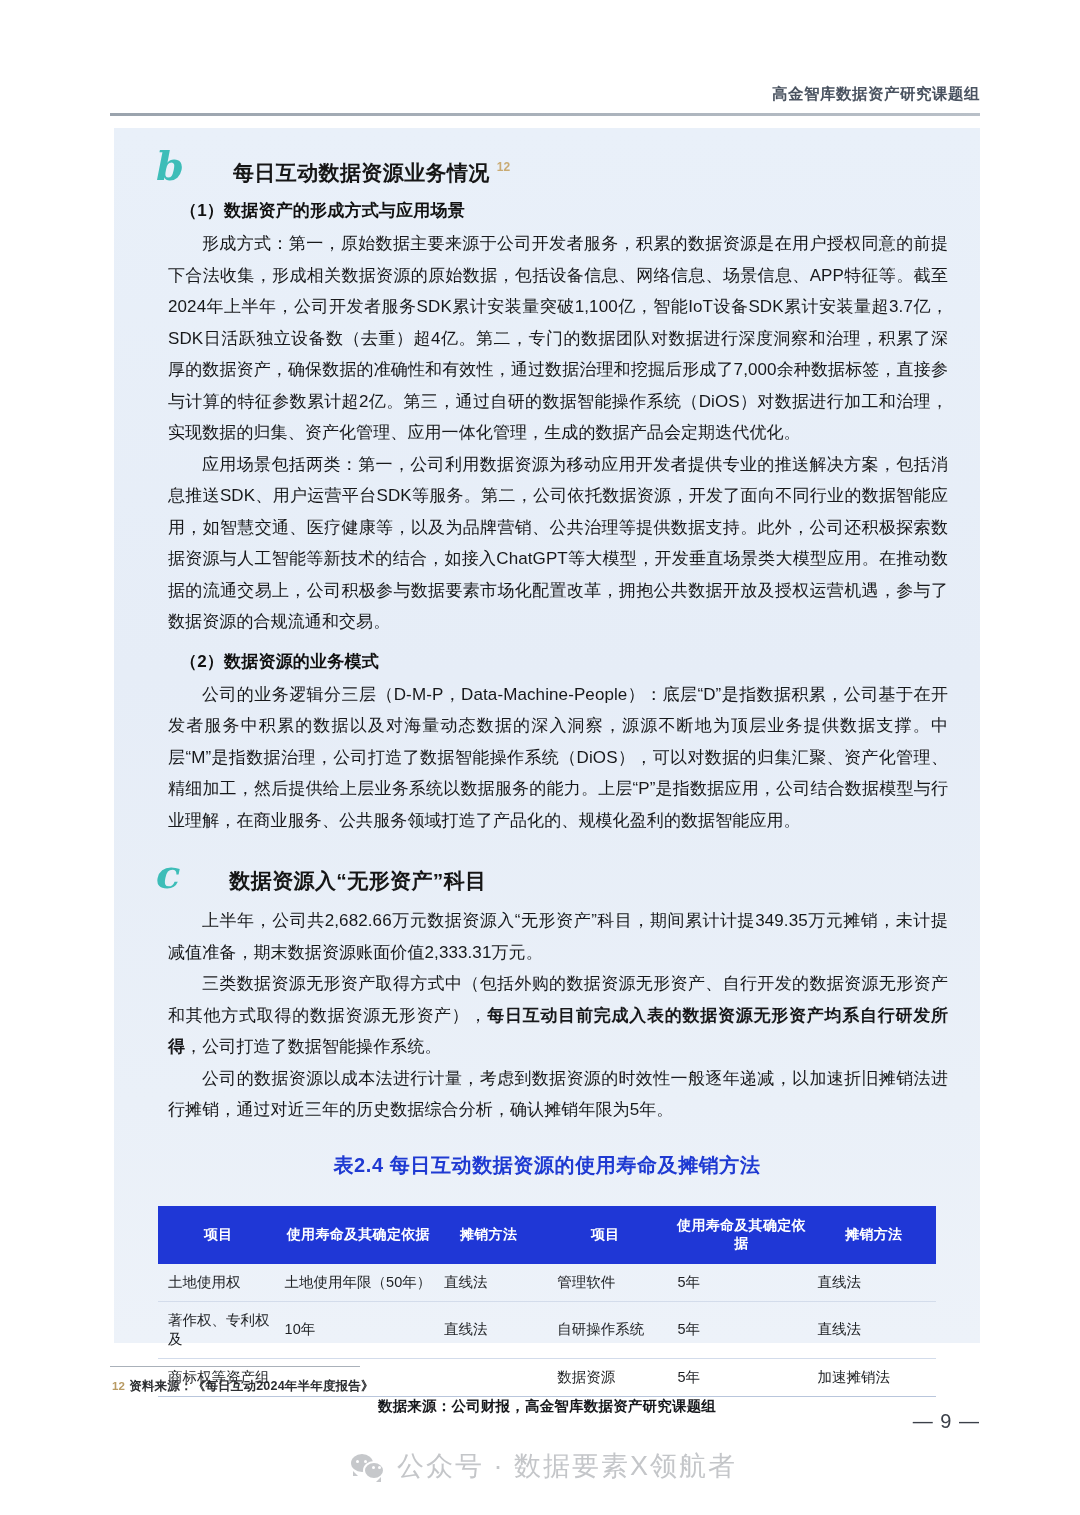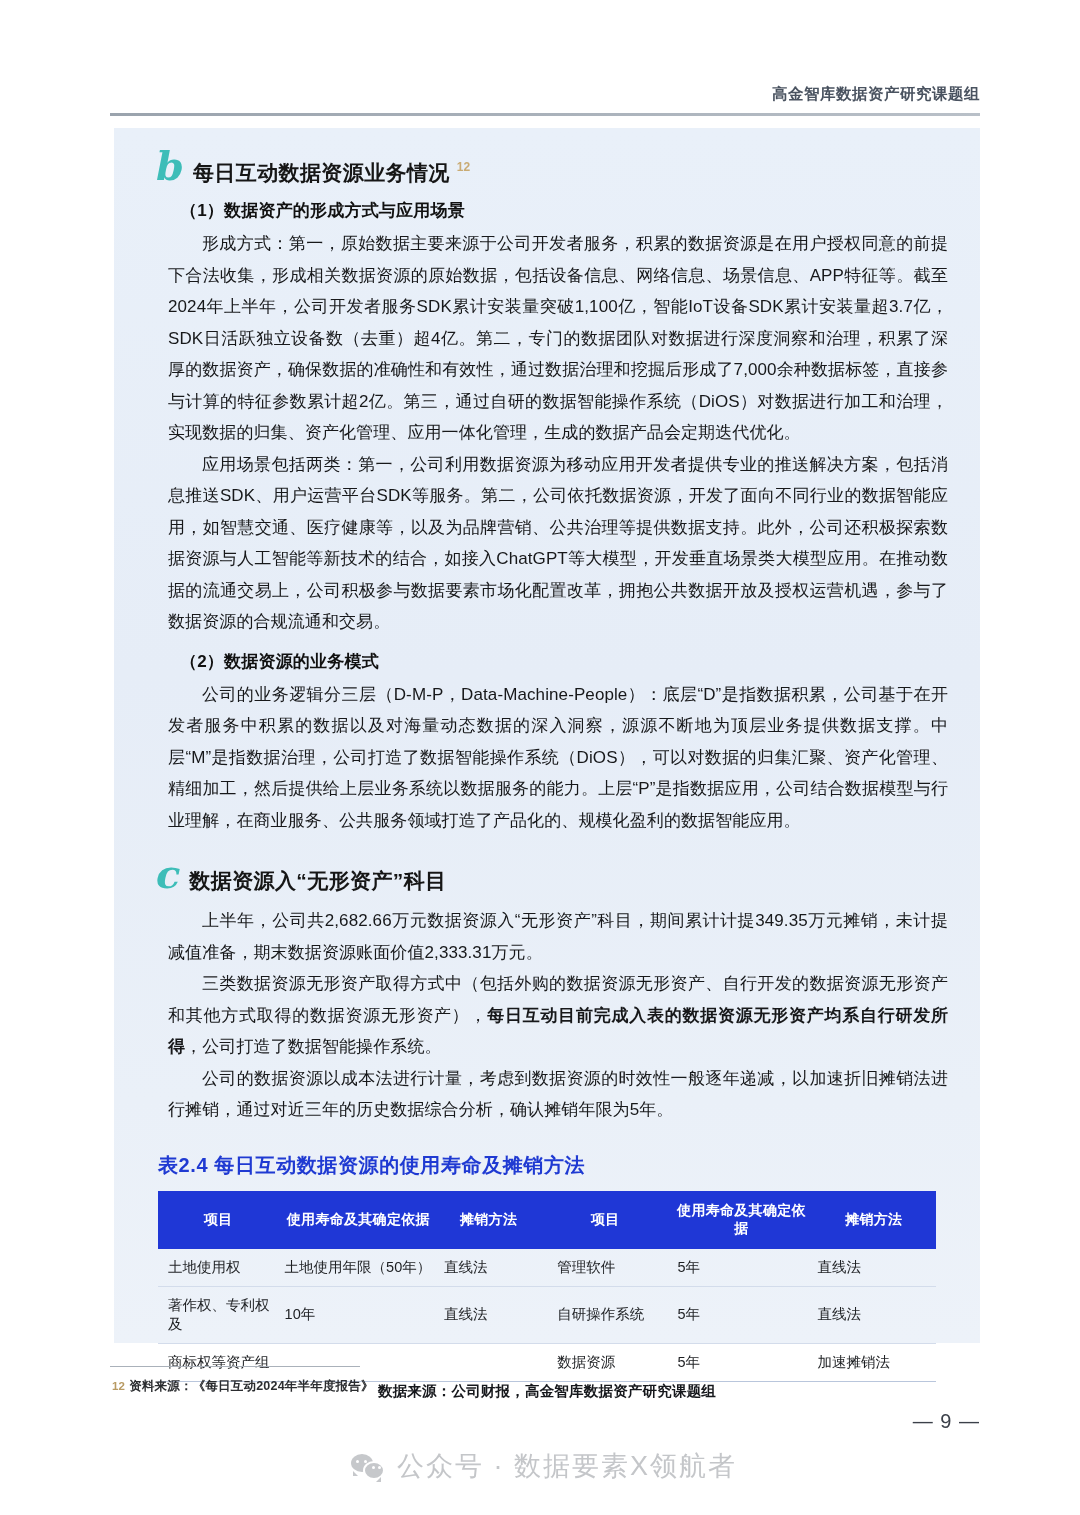--- a/index.html
+++ b/index.html
@@ -71,20 +71,21 @@
     font-size: 40px;
     line-height: 32px;
     color: #3dbdb8;
     margin-right: 9px;
   }
   .sec-title {
     font-size: 21px;
     font-weight: bold;
     color: #161616;
     letter-spacing: 0.4px;
+    margin-left: 40px;
   }
   .sec-sup {
     font-size: 12px;
     font-weight: bold;
     color: #c9ab74;
     vertical-align: super;
     margin-left: 7px;
     position: relative;
     top: -9px;
   }
@@ -109,26 +110,26 @@
     letter-spacing: 0.1px;
     padding: 0 6px 0 28px;
   }
   p.body b { font-weight: bold; }
 
   
   .table-wrap {
     margin: 26px 18px 0 18px;
   }
   .table-title {
-    text-align: left;
+    text-align: center;
     font-size: 20px;
     font-weight: bold;
     color: #1f3ad2;
     letter-spacing: 0.6px;
-    margin-bottom: 12px;
+    margin-bottom: 27px;
   }
   table.t24 {
     width: 100%;
     border-collapse: collapse;
     table-layout: fixed;
   }
   table.t24 thead th {
     background: #1f37d6;
     color: #ffffff;
     font-size: 14px;

